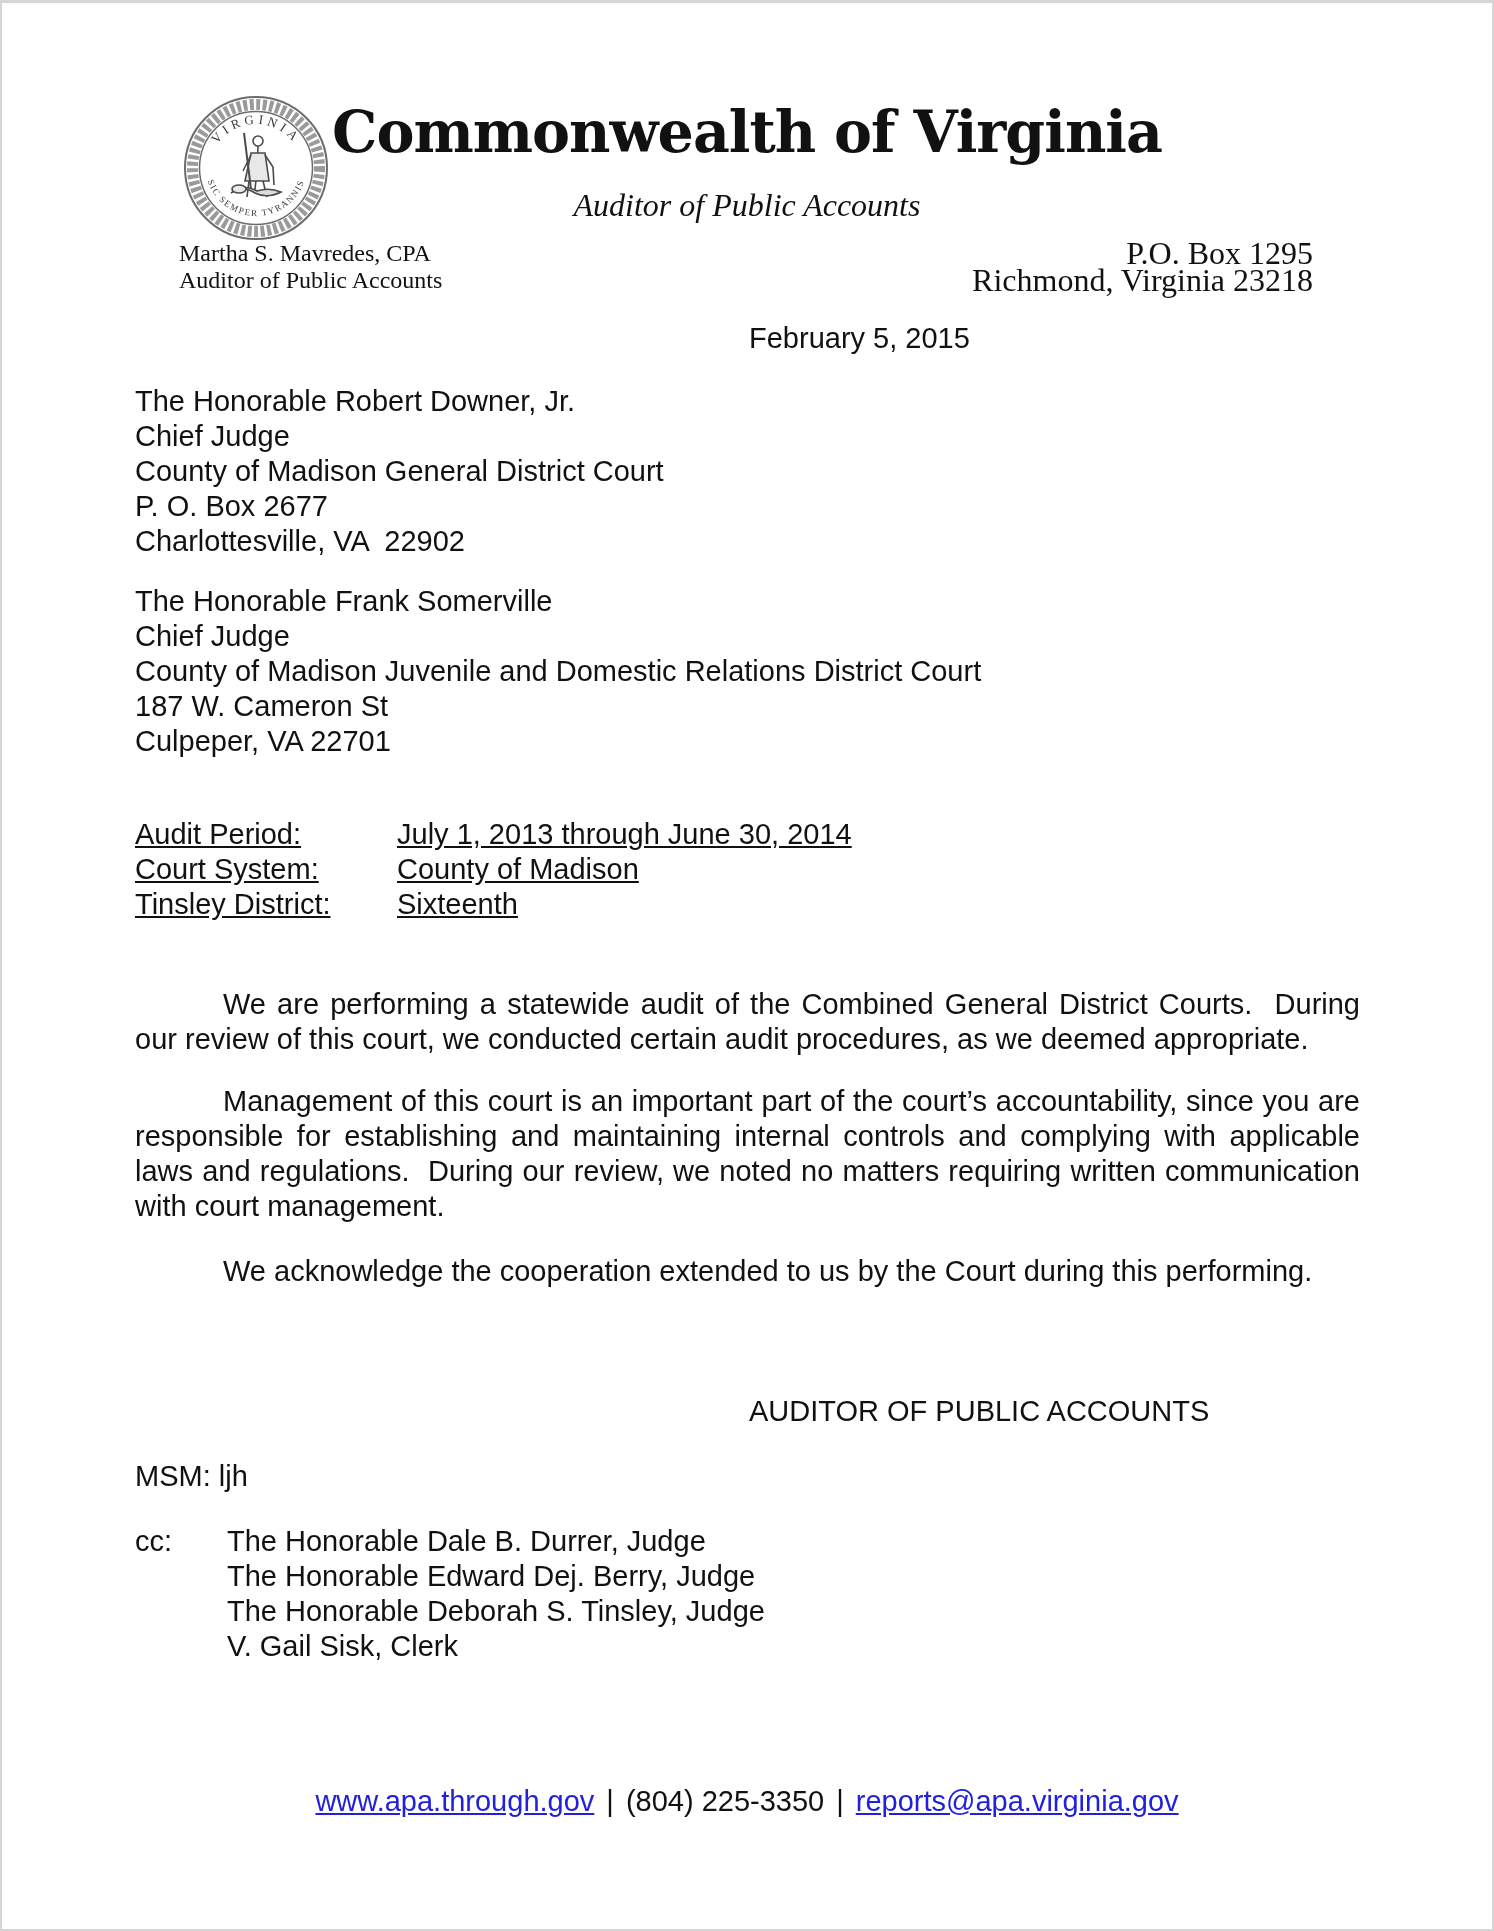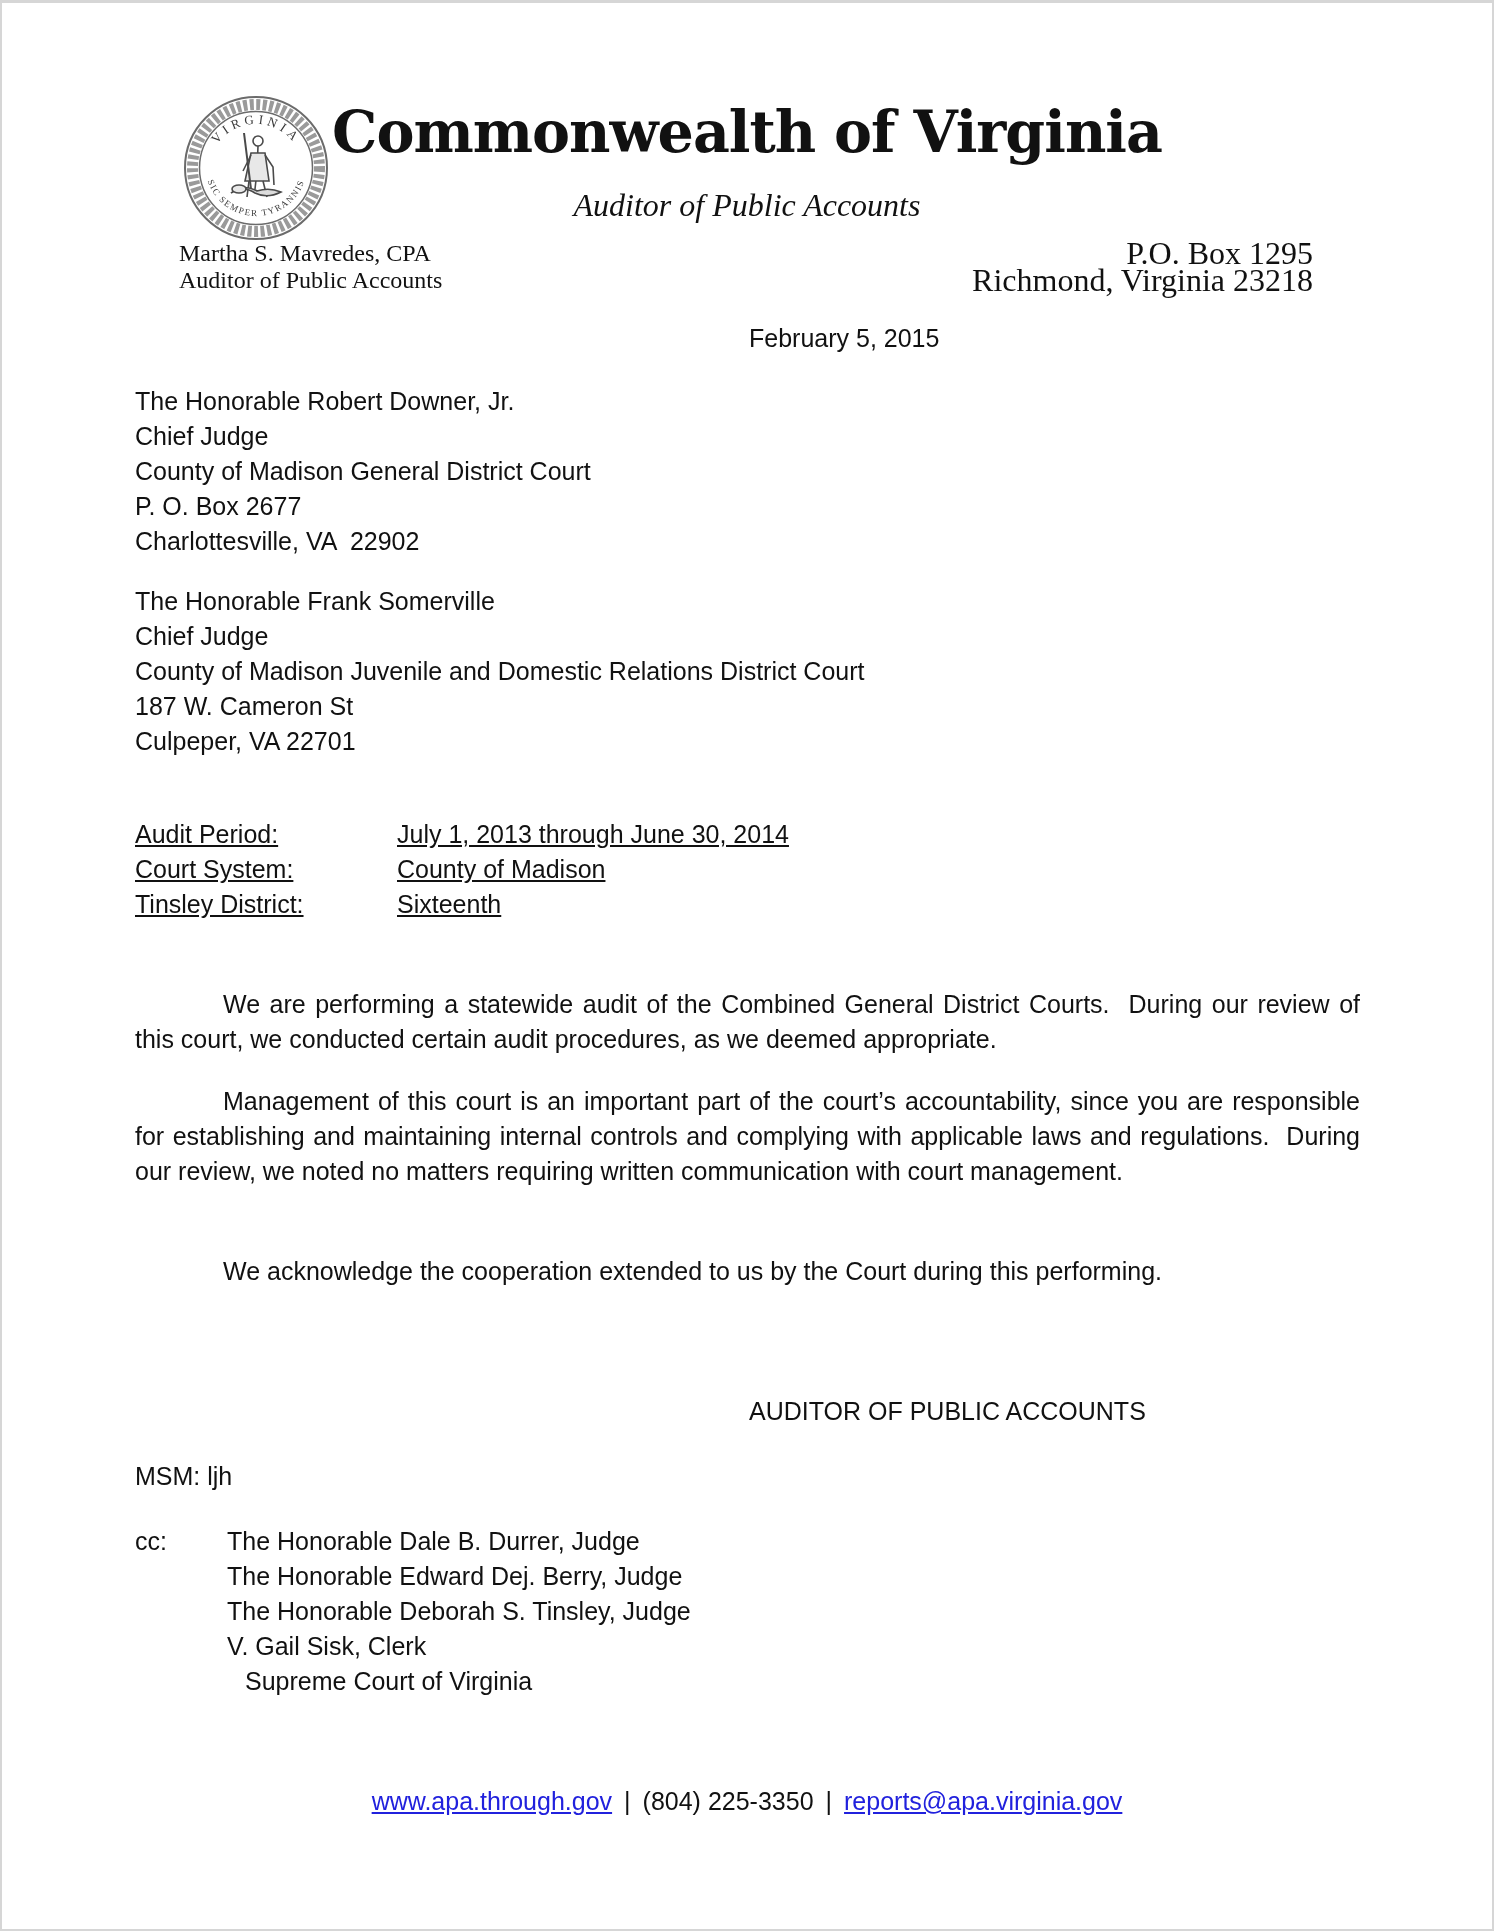--- a/index.html
+++ b/index.html
@@ -44,21 +44,21 @@
   }
   .lh-right {
     right:179px; top:237px;
     text-align:right;
     font-family:"Liberation Serif", serif;
     font-size:32px; line-height:27px;
     color:#111;
   }
 
   
-  .body-text { font-size:25px; line-height:35px; color:#111; }
+  .body-text { font-size:29px; line-height:35px; color:#111; }
   .pre { white-space:pre-wrap; }
 
   .date-line   { left:747px; top:318px; }
   .addr-1      { left:133px; top:381px; }
   .addr-2      { left:133px; top:581px; }
 
   .audit-block { left:133px; top:814px;text-decoration:underline; }
   .audit-row   { display:grid; grid-template-columns:262px auto; }
 
   .para { left:133px; width:1225px; text-align:justify; text-indent:88px; }
@@ -169,21 +169,20 @@
 
   <div class="abs body-text reference">MSM: ljh</div>
 
   <div class="abs body-text cc-block">
     <span>cc:</span>
     <span>
       <div>The Honorable Dale B. Durrer, Judge</div>
       <div>The Honorable Edward Dej. Berry, Judge</div>
       <div>The Honorable Deborah S. Tinsley, Judge</div>
       <div>V. Gail Sisk, Clerk</div>
-      <div class="cc-sub">Supreme Court of Virginia</div>
     </span>
   </div>
 
   <div class="abs body-text footer">
     <a href="#">www.apa.through.gov</a><span class="sep">|</span><span>(804) 225-3350</span><span class="sep">|</span><a href="#">reports@apa.virginia.gov</a>
   </div>
 
 </div>
 
 </body></html>

